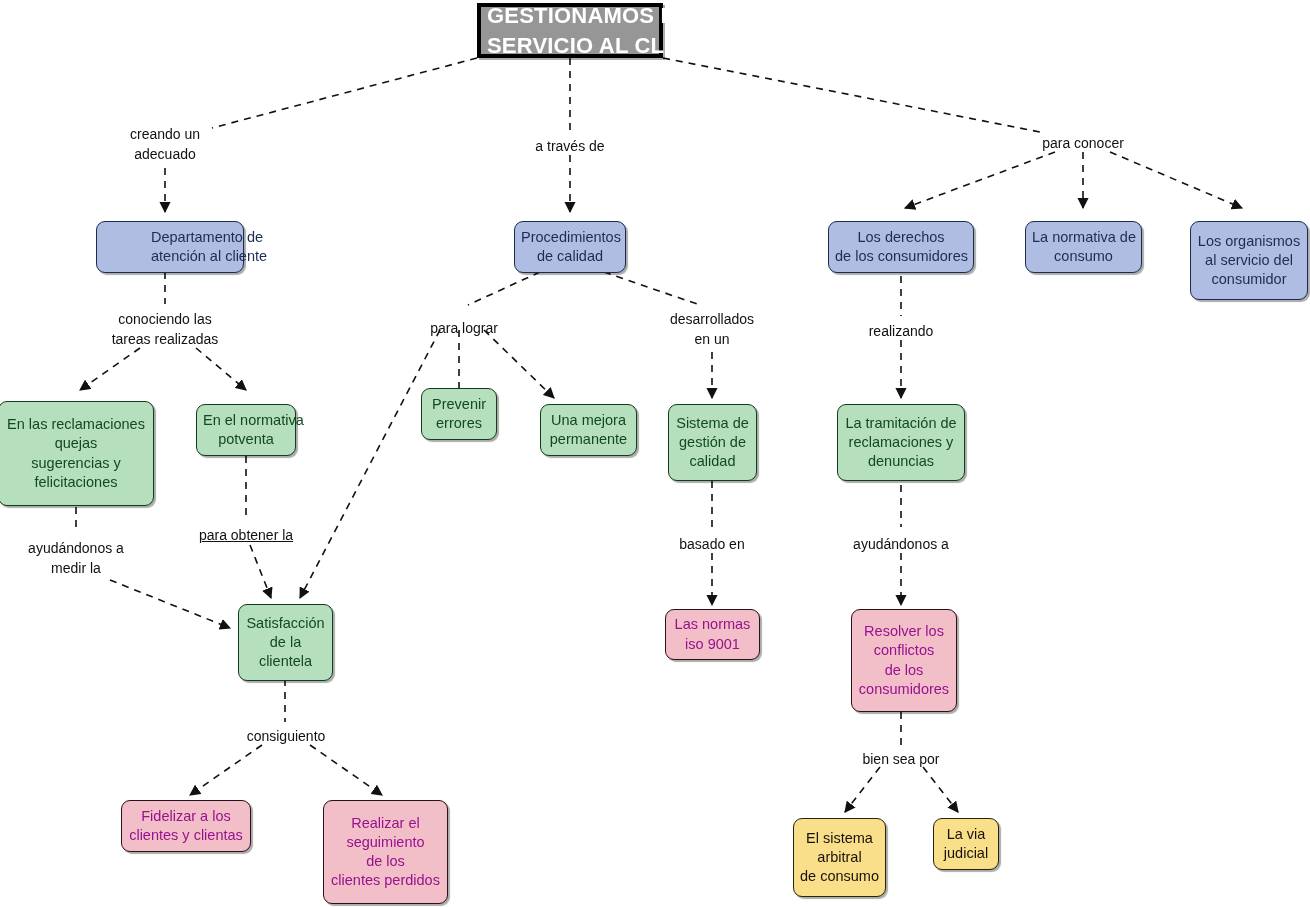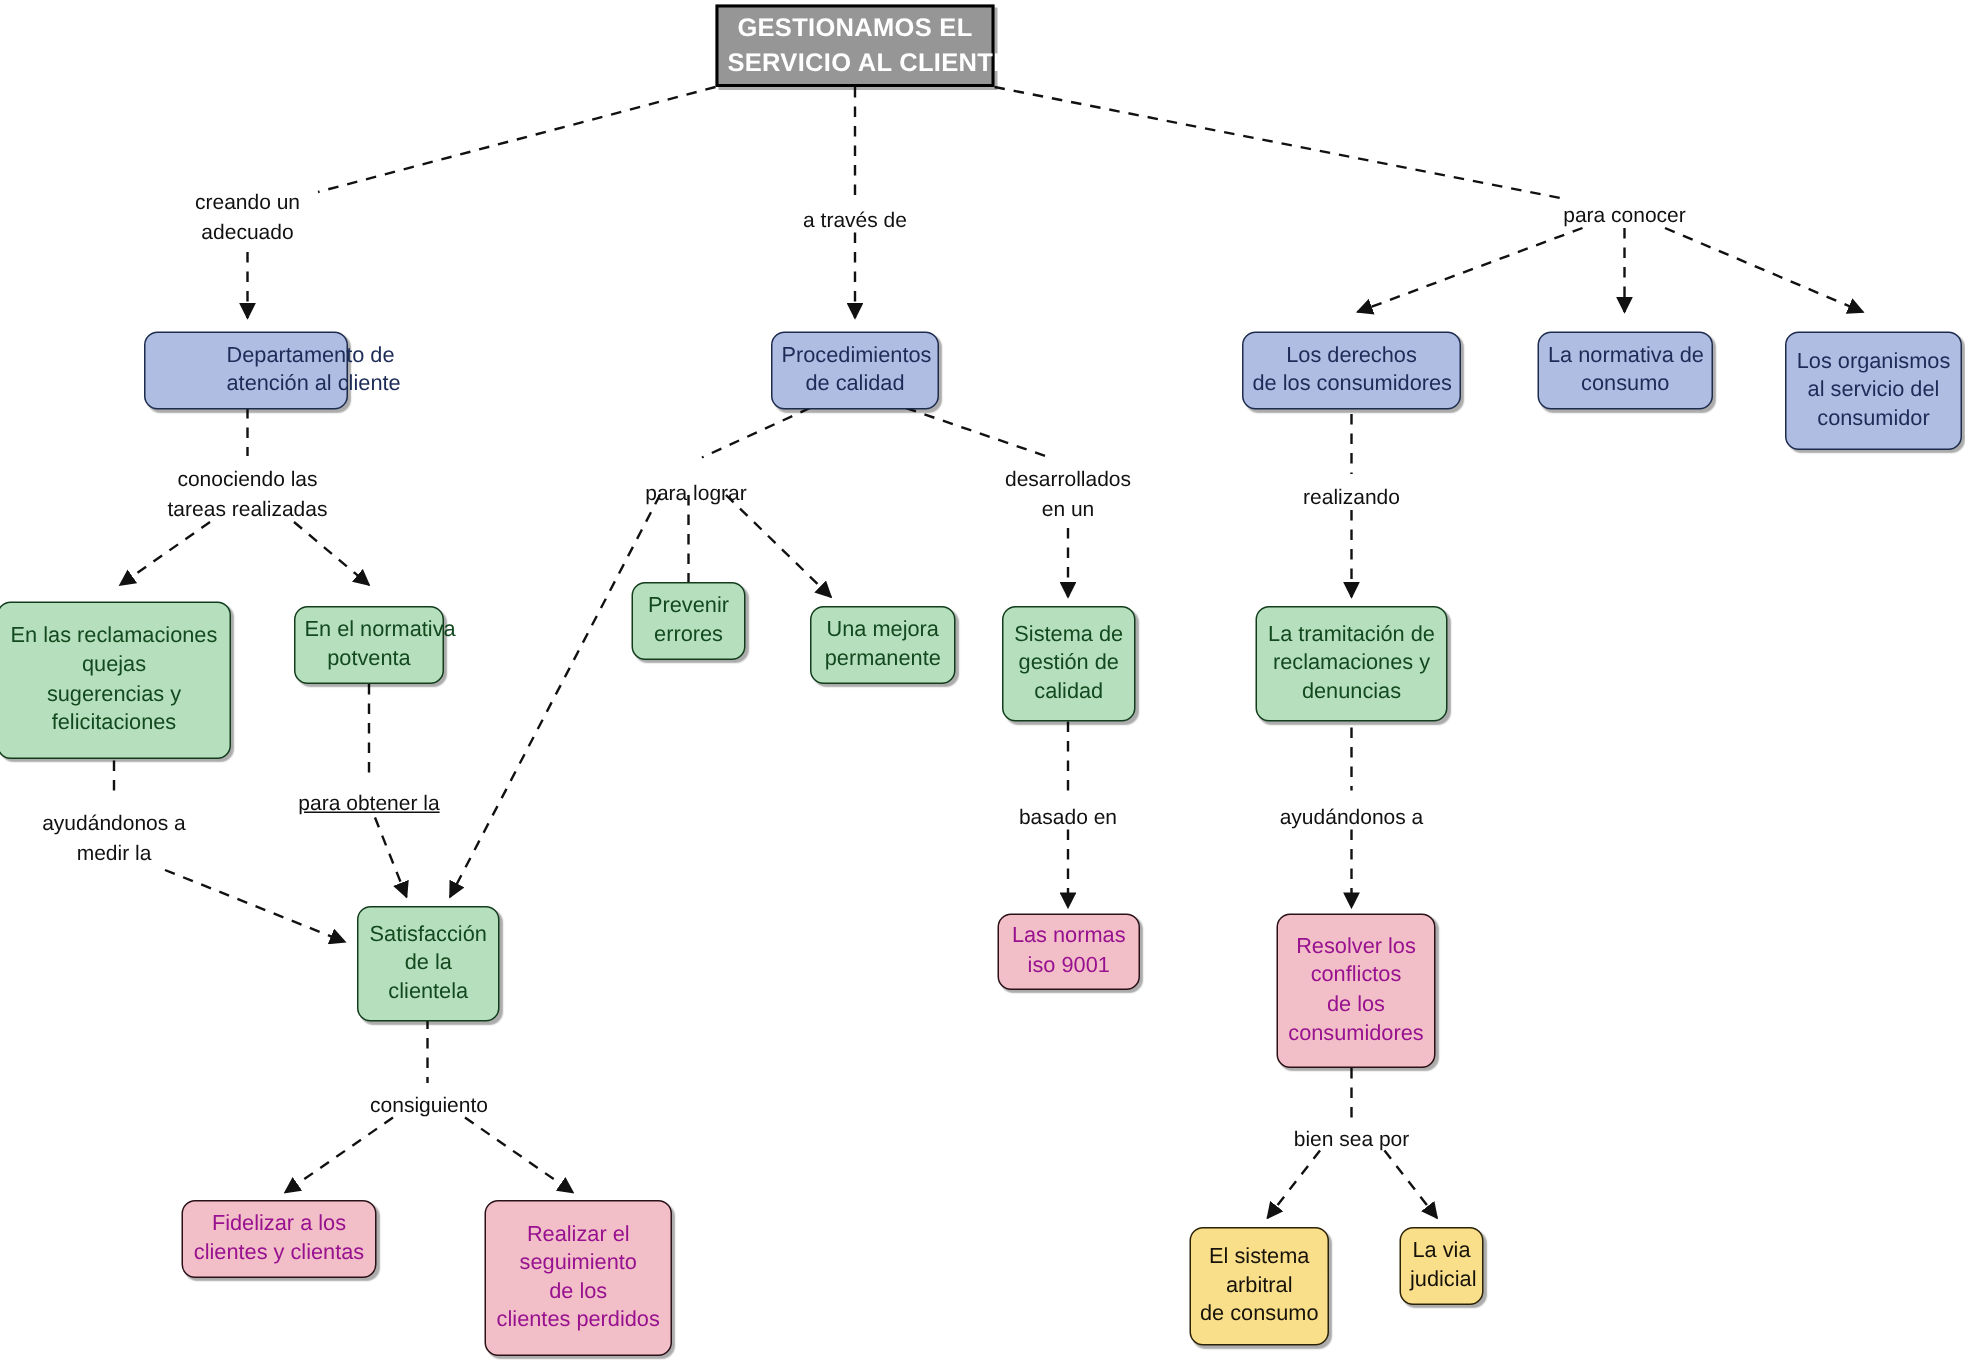--- a/index.html
+++ b/index.html
@@ -4,22 +4,22 @@
 <style>
   html,body{margin:0;padding:0;background:#ffffff;}
   body{font-family:"Liberation Sans",sans-serif;}
   #stage{position:relative;width:1310px;height:907px;background:#fff;overflow:hidden;}
   #wires{position:absolute;left:0;top:0;width:1310px;height:907px;}
   .node{position:absolute;box-sizing:border-box;display:flex;align-items:center;
         justify-content:center;text-align:center;line-height:1.32;}
   .node .lines{display:block;width:100%;padding:0 6px;box-sizing:border-box;}
   .node .lines span{display:block;white-space:nowrap;}
 
-  .n-title{background:#969696;border:2px solid #000000;color:#ffffff;
-           font-weight:bold;font-size:17px;letter-spacing:.2px;
+  .n-title{background:#969696;border:4px solid #000000;color:#ffffff;
+           font-weight:bold;font-size:22px;letter-spacing:.2px;
            font-stretch:condensed;box-shadow:2px 2px 0 rgba(0,0,0,.32);}
   .n-blue{background:#b0bde3;border:1.6px solid #1d2b4d;border-radius:9px;
           color:#1d2b57;font-size:14.5px;box-shadow:2px 2px 1px rgba(0,0,0,.33);}
   .n-green{background:#b6e0bd;border:1.6px solid #123d1c;border-radius:9px;
            color:#13491f;font-size:14.5px;box-shadow:2px 2px 1px rgba(0,0,0,.33);}
   .n-pink{background:#f2bfc8;border:1.6px solid #2b1118;border-radius:9px;
           color:#98118f;font-size:14.5px;box-shadow:2px 2px 1px rgba(0,0,0,.33);}
   .n-yellow{background:#fadf8a;border:1.6px solid #2b2207;border-radius:9px;
             color:#17130a;font-size:14.5px;box-shadow:2px 2px 1px rgba(0,0,0,.33);}
 
@@ -108,21 +108,21 @@
     </g>
   </svg>
 
   <div class="node n-title" style="left:477px;top:3px;width:186px;height:55px;">
     <span class="lines">
       <span>GESTIONAMOS EL</span>
       <span>SERVICIO AL CLIENTE</span>
     </span>
   </div>
 
-  <div class="node n-blue" style="left:96px;top:221px;width:136px;height:52px;padding-left:48px;">
+  <div class="node n-blue" style="left:96px;top:221px;width:148px;height:52px;padding-left:48px;">
     <span class="lines">
       <span>Departamento de</span>
       <span>atención al cliente</span>
     </span>
   </div>
 
   <div class="node n-blue" style="left:514px;top:221px;width:112px;height:52px;">
     <span class="lines">
       <span>Procedimientos</span>
       <span>de calidad</span>
@@ -238,21 +238,21 @@
   </div>
 
   <div class="node n-yellow" style="left:793px;top:818px;width:93px;height:79px;">
     <span class="lines">
       <span>El sistema</span>
       <span>arbitral</span>
       <span>de consumo</span>
     </span>
   </div>
 
-  <div class="node n-yellow" style="left:933px;top:818px;width:56px;height:52px;">
+  <div class="node n-yellow" style="left:933px;top:818px;width:66px;height:52px;">
     <span class="lines">
       <span>La via</span>
       <span>judicial</span>
     </span>
   </div>
 
   <div class="lbl" style="left:110px;top:124px;width:110px;">
     <span>creando un</span>
     <span>adecuado</span>
   </div>

